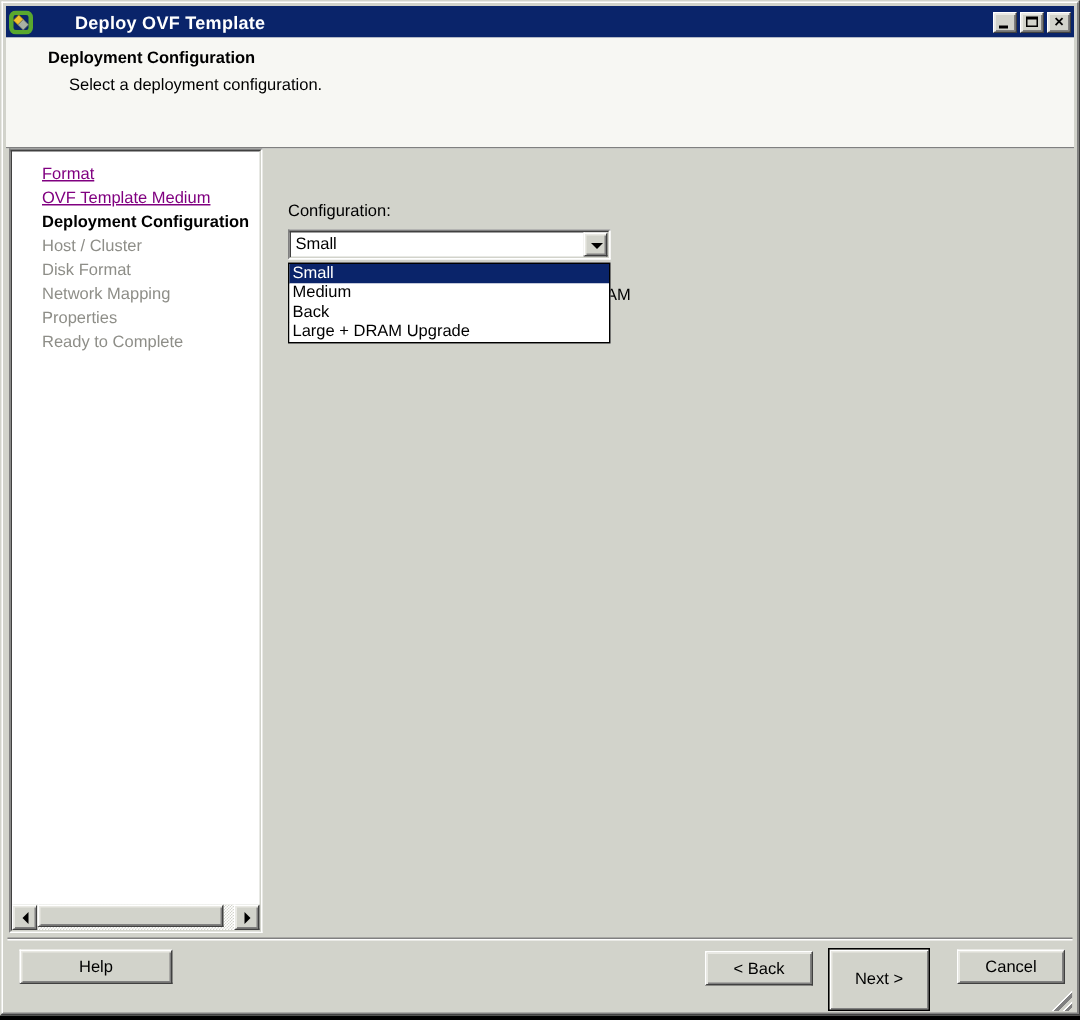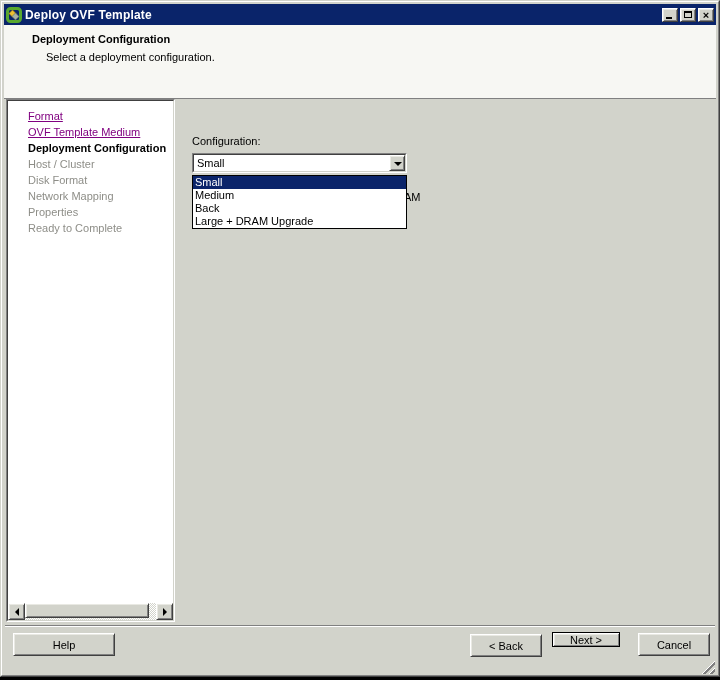--- a/index.html
+++ b/index.html
@@ -10,21 +10,21 @@
     border:1px solid; border-color:#d2d3cb #404040 #404040 #d2d3cb;
   }
   .window-inner {
     position:absolute; inset:0;
     border:1px solid; border-color:#ffffff #808080 #808080 #ffffff;
     padding:2px;
   }
   
   .titlebar {
     height:21px; background:#0a246a; display:flex; align-items:center;
-    padding:0 2px 0 2px; color:#fff;
+    padding:0 2px 0 2px; color:#fff;gap:25px;
   }
   .app-icon { width:16px; height:16px; margin-right:3px; flex:0 0 auto; }
   .title-text { font-size:12px; font-weight:bold; letter-spacing:0.2px; flex:1 1 auto;
     white-space:nowrap; overflow:hidden; }
   .win-controls { display:flex; gap:2px; }
   .winbtn {
     width:16px; height:14px; background:#d2d3cb; position:relative; cursor:default;
     border:1px solid; border-color:#ffffff #404040 #404040 #ffffff;
     box-shadow: inset 1px 1px 0 #e9e9e3, inset -1px -1px 0 #808080;
     display:flex; align-items:center; justify-content:center; padding:0;
@@ -108,21 +108,21 @@
   
   .footer-sep { position:relative; border-top:1px solid #808080; border-bottom:1px solid #ffffff; margin:0 1px; }
   .footer { position:relative; height:48px; }
   .btn {
     height:23px; background:#d2d3cb; font-family:"Liberation Sans",sans-serif;
     font-size:11px; color:#000; cursor:default;
     border:1px solid; border-color:#ffffff #404040 #404040 #ffffff;
     box-shadow: inset 1px 1px 0 #e9e9e3, inset -1px -1px 0 #808080;
   }
   .btn.default {
-    border:1px solid #000; height:15px;
+    border:1px solid #000; height:42px;
     box-shadow: inset 1px 1px 0 #ffffff, inset -1px -1px 0 #808080, inset 2px 2px 0 #e9e9e3;
   }
   .btn-help { position:absolute; left:9px; top:6px; width:102px; }
   .btn-back { position:absolute; right:174px; top:7px; width:72px; }
   .btn-next { position:absolute; right:96px; top:5px; width:68px; }
   .btn-cancel { position:absolute; right:6px; top:6px; width:72px; }
   .resize-grip {
     position:absolute; right:1px; bottom:1px; width:14px; height:14px;
     background:repeating-linear-gradient(135deg,#ffffff 0 1px,#808080 1px 3px,#d2d3cb 3px 5px);
     clip-path:polygon(100% 0, 100% 100%, 0 100%);

